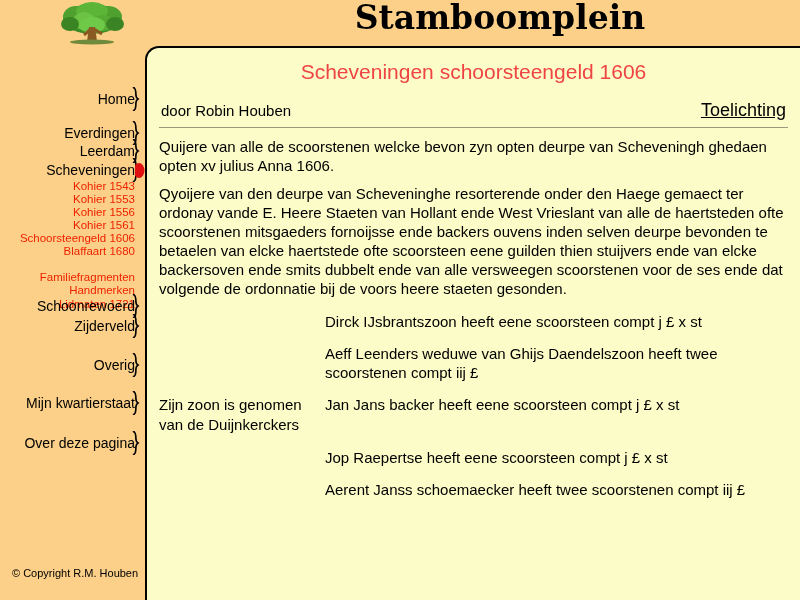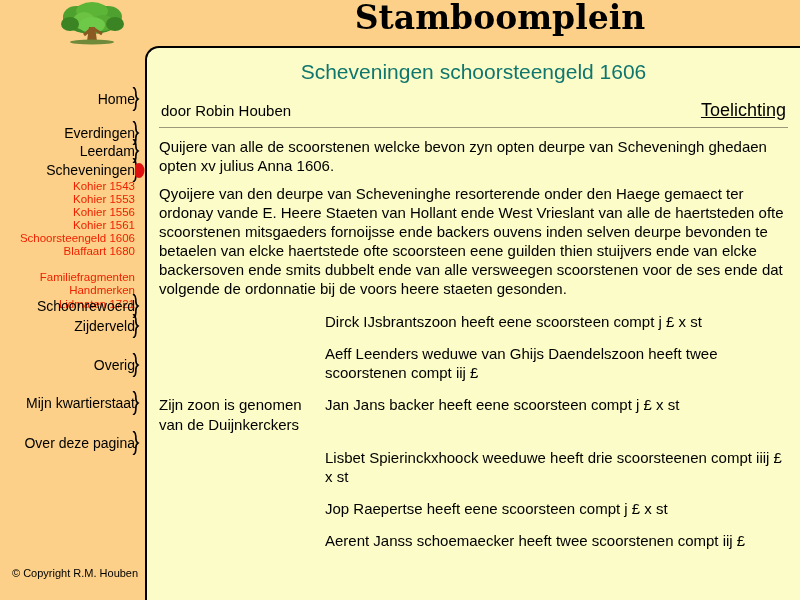--- a/index.html
+++ b/index.html
@@ -103,21 +103,21 @@
     border-top-left-radius: 14px;
     box-sizing: border-box;
     overflow: hidden;
   }
   .content-title {
     margin: 0;
     padding: 12px 0 0 0;
     text-align: center;
     font-size: 21px;
     font-weight: normal;
-    color: #0f766e;
+    color: #ef4444;
   }
   .byline-row {
     display: flex;
     justify-content: space-between;
     align-items: baseline;
     padding: 16px 14px 0 14px;
     font-size: 15px;
     gap: 20px;
   }
   .byline-link {
@@ -281,24 +281,20 @@
         <div class="entry-row">
           <div class="entry-note"></div>
           <div class="entry-text">Aeff Leenders weduwe van Ghijs Daendelszoon heeft twee scoorstenen compt iij £</div>
         </div>
         <div class="entry-row">
           <div class="entry-note">Zijn zoon is genomen van de Duijnkerckers</div>
           <div class="entry-text">Jan Jans backer heeft eene scoorsteen compt j £ x st</div>
         </div>
         <div class="entry-row">
           <div class="entry-note"></div>
-          <div class="entry-text">Lisbet Spierinckxhoock weeduwe heeft drie scoorsteenen compt iiij £ x st</div>
-        </div>
-        <div class="entry-row">
-          <div class="entry-note"></div>
           <div class="entry-text">Jop Raepertse heeft eene scoorsteen compt j £ x st</div>
         </div>
         <div class="entry-row">
           <div class="entry-note"></div>
           <div class="entry-text">Aerent Janss schoemaecker heeft twee scoorstenen compt iij £</div>
         </div>
       </div>
   </div>
 
 </div>

